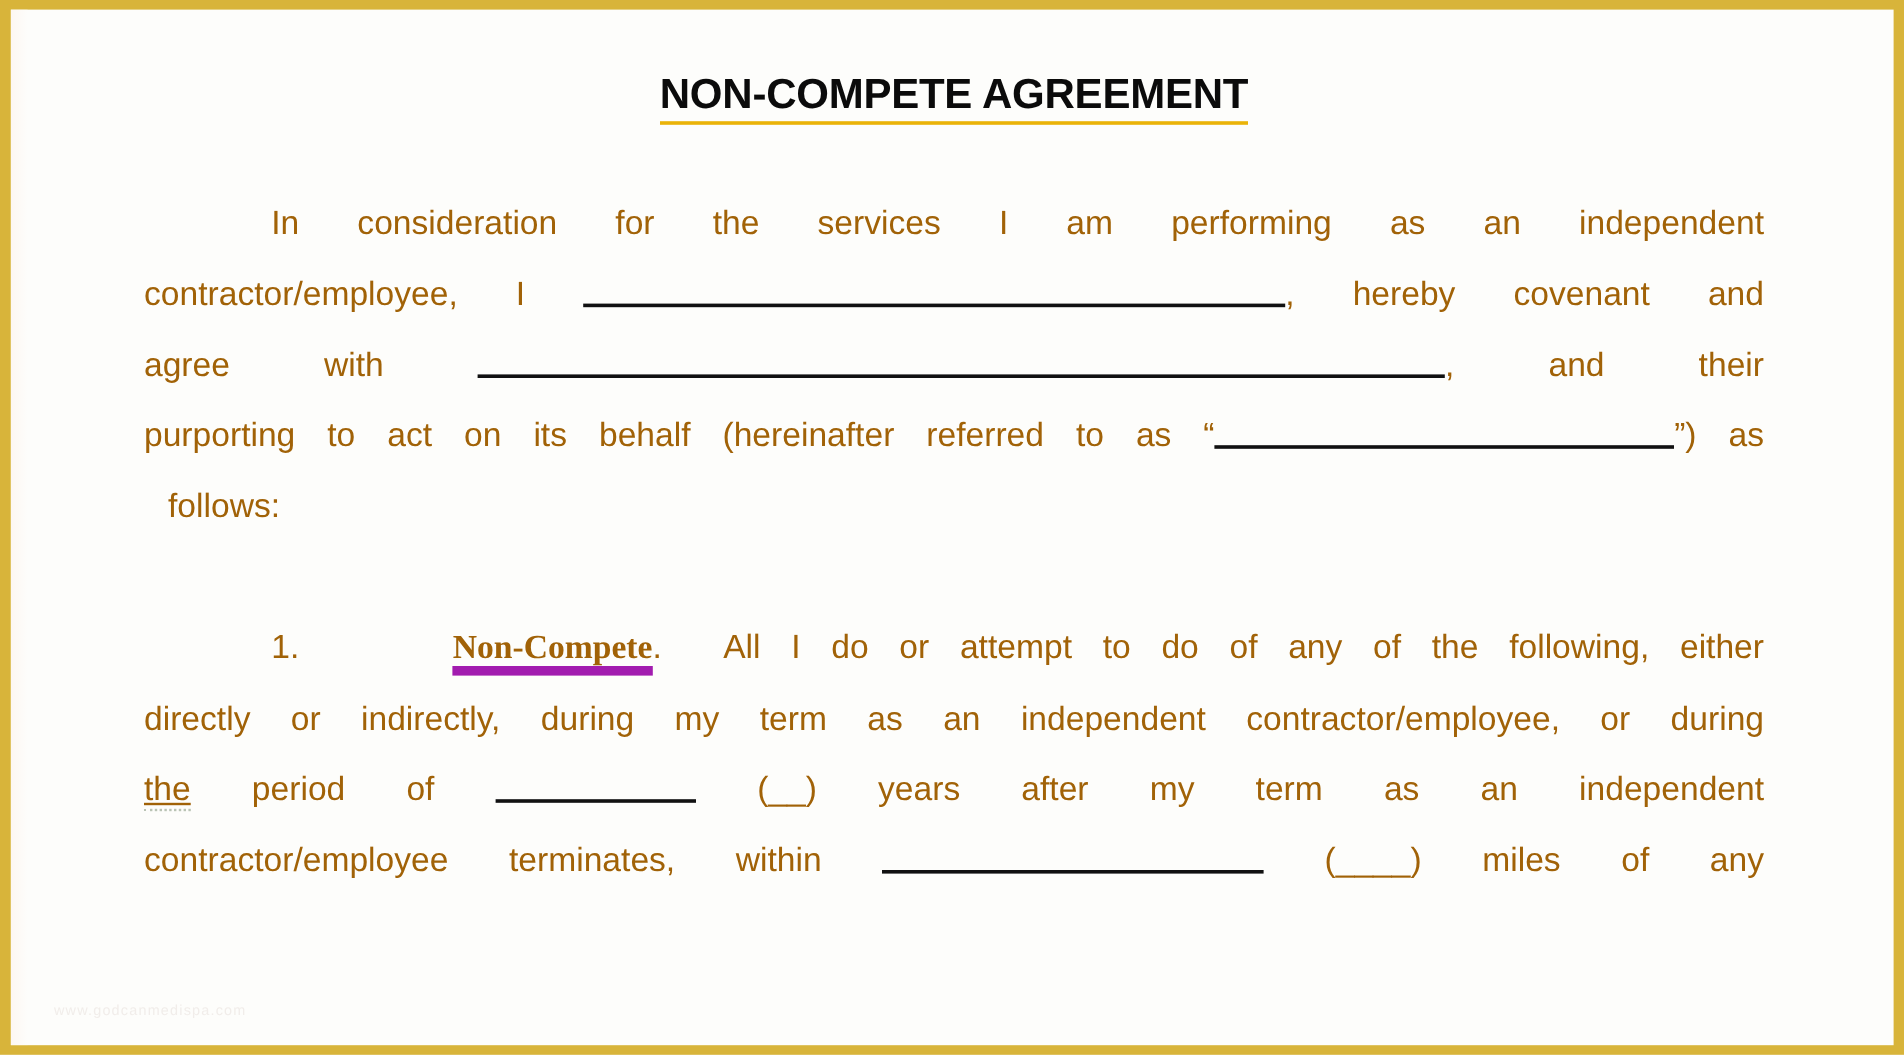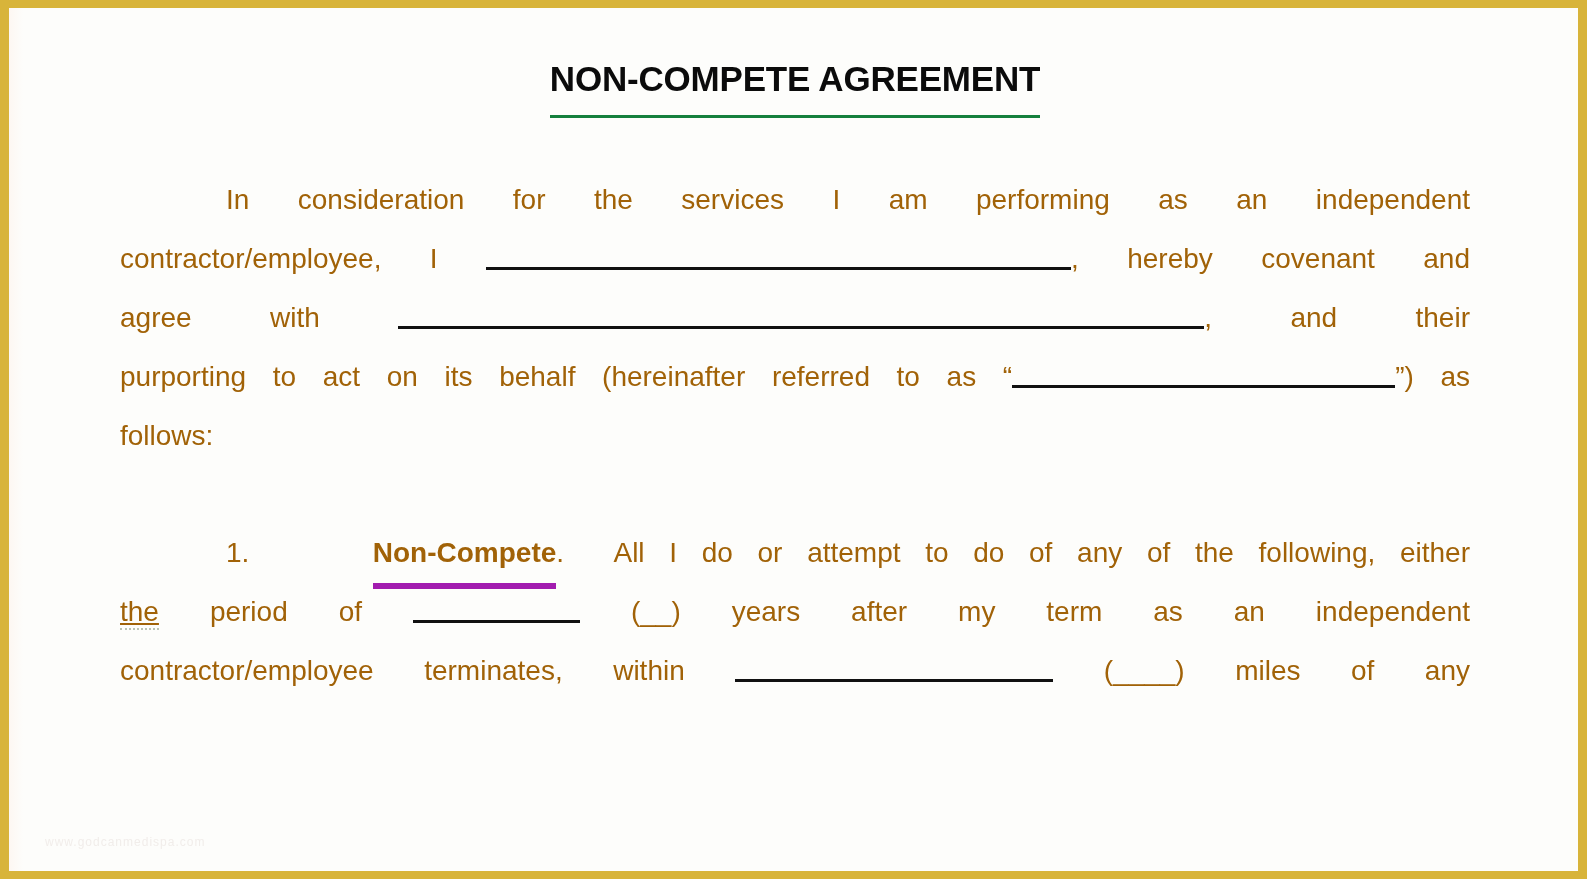--- a/index.html
+++ b/index.html
@@ -67,22 +67,22 @@
     text-align: center;
     font-size: 35px;
     font-weight: bold;
     letter-spacing: -0.2px;
     color: #0b0b0b;
     margin: 0;
     padding-top: 52px;
     line-height: 1.1;
   }
   .doc-title span {
-    border-bottom: 3px solid #15803d;
-    padding-bottom: 16px;
+    border-bottom: 3px solid #eab308;
+    padding-bottom: 2px;
     display: inline-block;
   }
 
   
   .para {
     color: #a16207;
     font-size: 28px;
     line-height: 59px;
     text-align: justify;
     text-align-last: left;
@@ -104,20 +104,21 @@
 
   
   .jline {
     display: block;
     text-align: justify;
     text-align-last: justify;
     white-space: nowrap;
   }
   .jline.last {
     text-align-last: left;
+    margin-left: 20px;
   }
 
   
   .blank {
     display: inline-block;
     border-bottom: 3px solid #111111;
     vertical-align: baseline;
     height: 1.02em;
     margin-bottom: -2px;
   }
@@ -127,22 +128,23 @@
   .blank-sm   { width: 167px; }
   .blank-wide { width: 318px; }
 
   .paren-blank {
     white-space: nowrap;
   }
 
   
   .u-bold {
     font-weight: bold;
-    border-bottom: 6px solid #a21caf;
-    padding-bottom: 15px;
+    border-bottom: 8px solid #a21caf;
+    padding-bottom: 0px;
+    font-family: Liberation Serif, serif;
   }
   .spell {
     border-bottom: 2px dotted #b9c3b4;
     padding-bottom: 1px;
     text-decoration: underline;
   }
 
   
   .watermark {
     position: absolute;
@@ -178,20 +180,21 @@
 
 
           <span class="jline"><span>purporting to act on its behalf (hereinafter referred to as “</span><span class="blank blank-md"></span><span>”) as</span></span>
 
           <span class="jline last"><span>follows:</span></span>
         </p>
 
         <p class="para second">
           <span class="jline"><span class="indent"></span><span>1.</span>&nbsp;&nbsp;&nbsp;&nbsp;&nbsp;<span class="u-bold">Non-Compete</span><span>.</span>&nbsp;&nbsp;<span>All I do or attempt to do of any of the following, either</span></span>
 
+          <span class="jline"><span>directly or indirectly, during my term as an independent contractor/employee, or during</span></span>
 
           <span class="jline"><span class="spell">the</span>&nbsp;<span>period of</span>&nbsp;<span class="blank blank-sm"></span>&nbsp;<span class="paren-blank">(__)</span>&nbsp;<span>years after my term as an independent</span></span>
 
           <span class="jline"><span>contractor/employee terminates, within</span>&nbsp;<span class="blank blank-wide"></span>&nbsp;<span class="paren-blank">(____)</span>&nbsp;<span>miles of any</span></span>
 
           <span class="jline last">&nbsp;</span>
         </p>
 
       </div>
 

